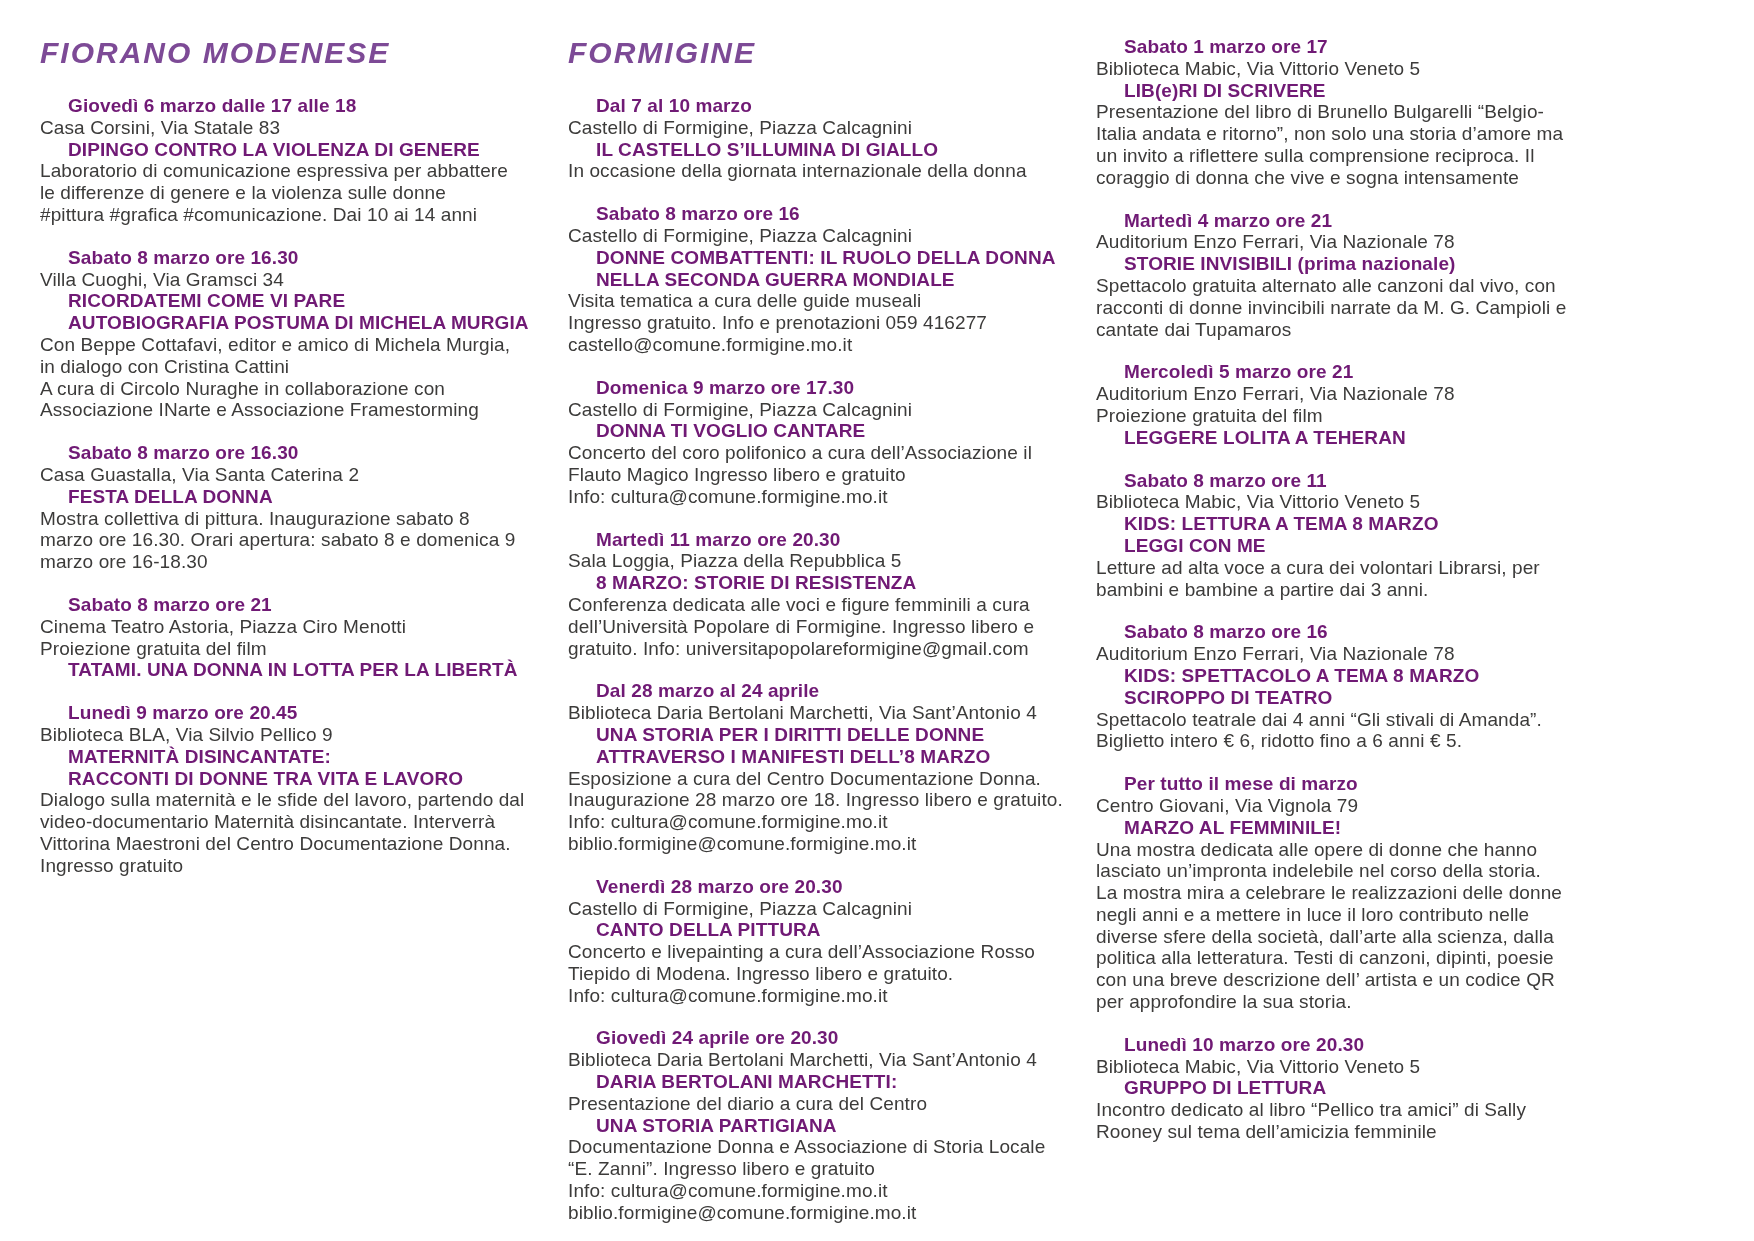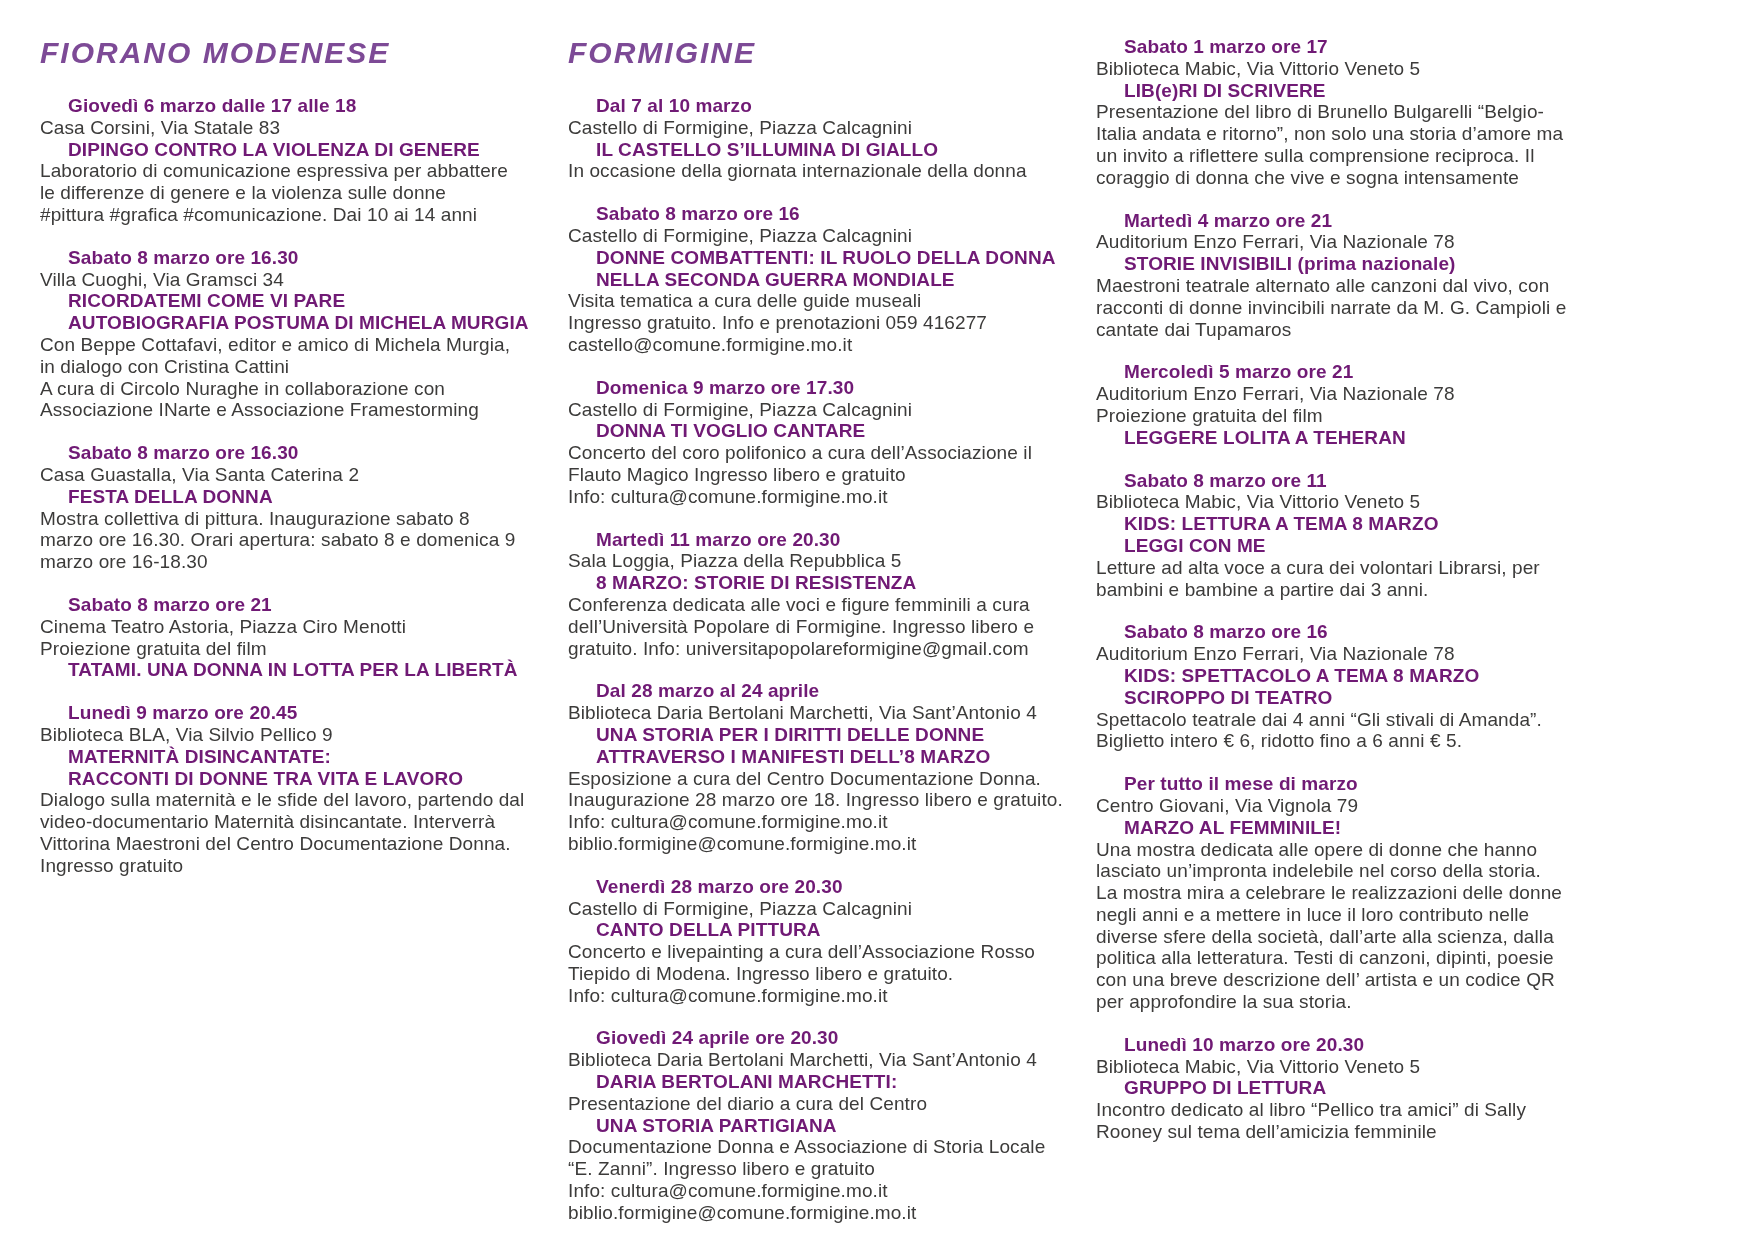--- a/index.html
+++ b/index.html
@@ -168,21 +168,21 @@
         <div class="line title">LIB(e)RI DI SCRIVERE</div>
         <div class="line body">Presentazione del libro di Brunello Bulgarelli “Belgio-</div>
         <div class="line body">Italia andata e ritorno”, non solo una storia d’amore ma</div>
         <div class="line body">un invito a riflettere sulla comprensione reciproca. Il</div>
         <div class="line body">coraggio di donna che vive e sogna intensamente</div>
       </div>
       <div class="event">
         <div class="line date">Martedì 4 marzo ore 21</div>
         <div class="line body">Auditorium Enzo Ferrari, Via Nazionale 78</div>
         <div class="line title">STORIE INVISIBILI (prima nazionale)</div>
-        <div class="line body">Maestroni teatrale alternato alle canzoni dal vivo, con</div>
+        <div class="line body">Spettacolo gratuita alternato alle canzoni dal vivo, con</div>
         <div class="line body">racconti di donne invincibili narrate da M. G. Campioli e</div>
         <div class="line body">cantate dai Tupamaros</div>
       </div>
       <div class="event">
         <div class="line date">Mercoledì 5 marzo ore 21</div>
         <div class="line body">Auditorium Enzo Ferrari, Via Nazionale 78</div>
         <div class="line body">Proiezione gratuita del film</div>
         <div class="line title">LEGGERE LOLITA A TEHERAN</div>
       </div>
       <div class="event">

